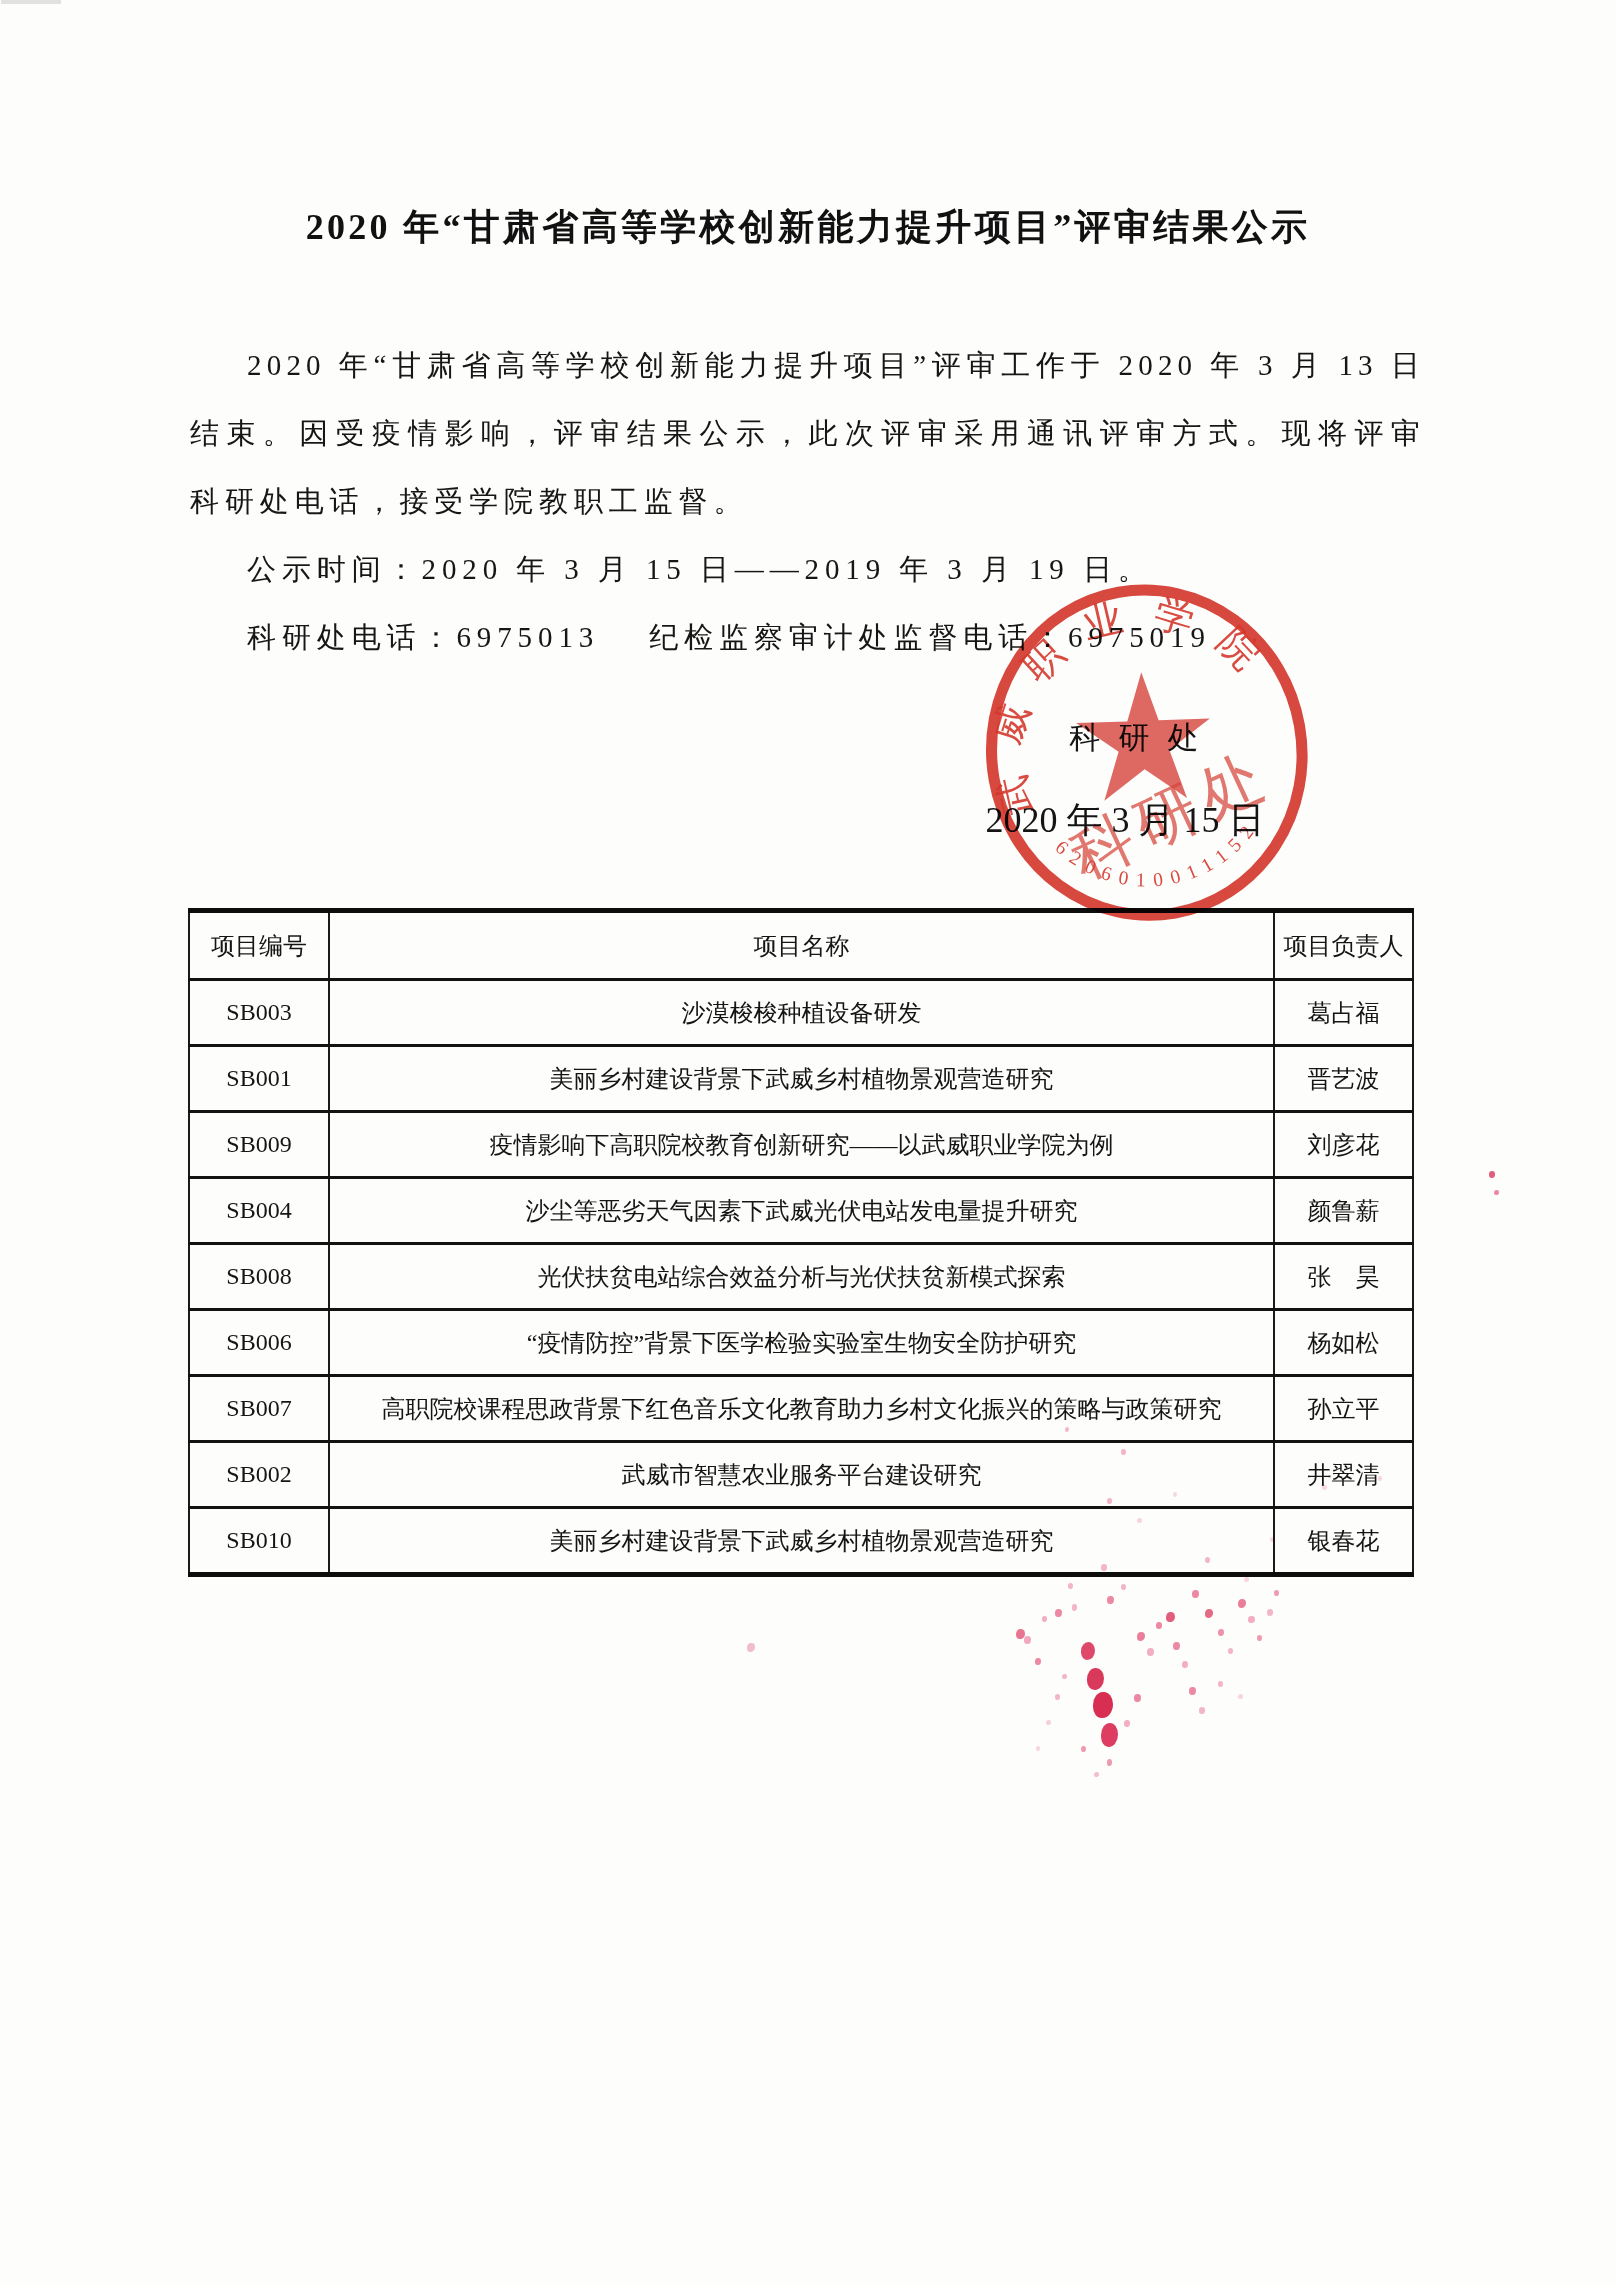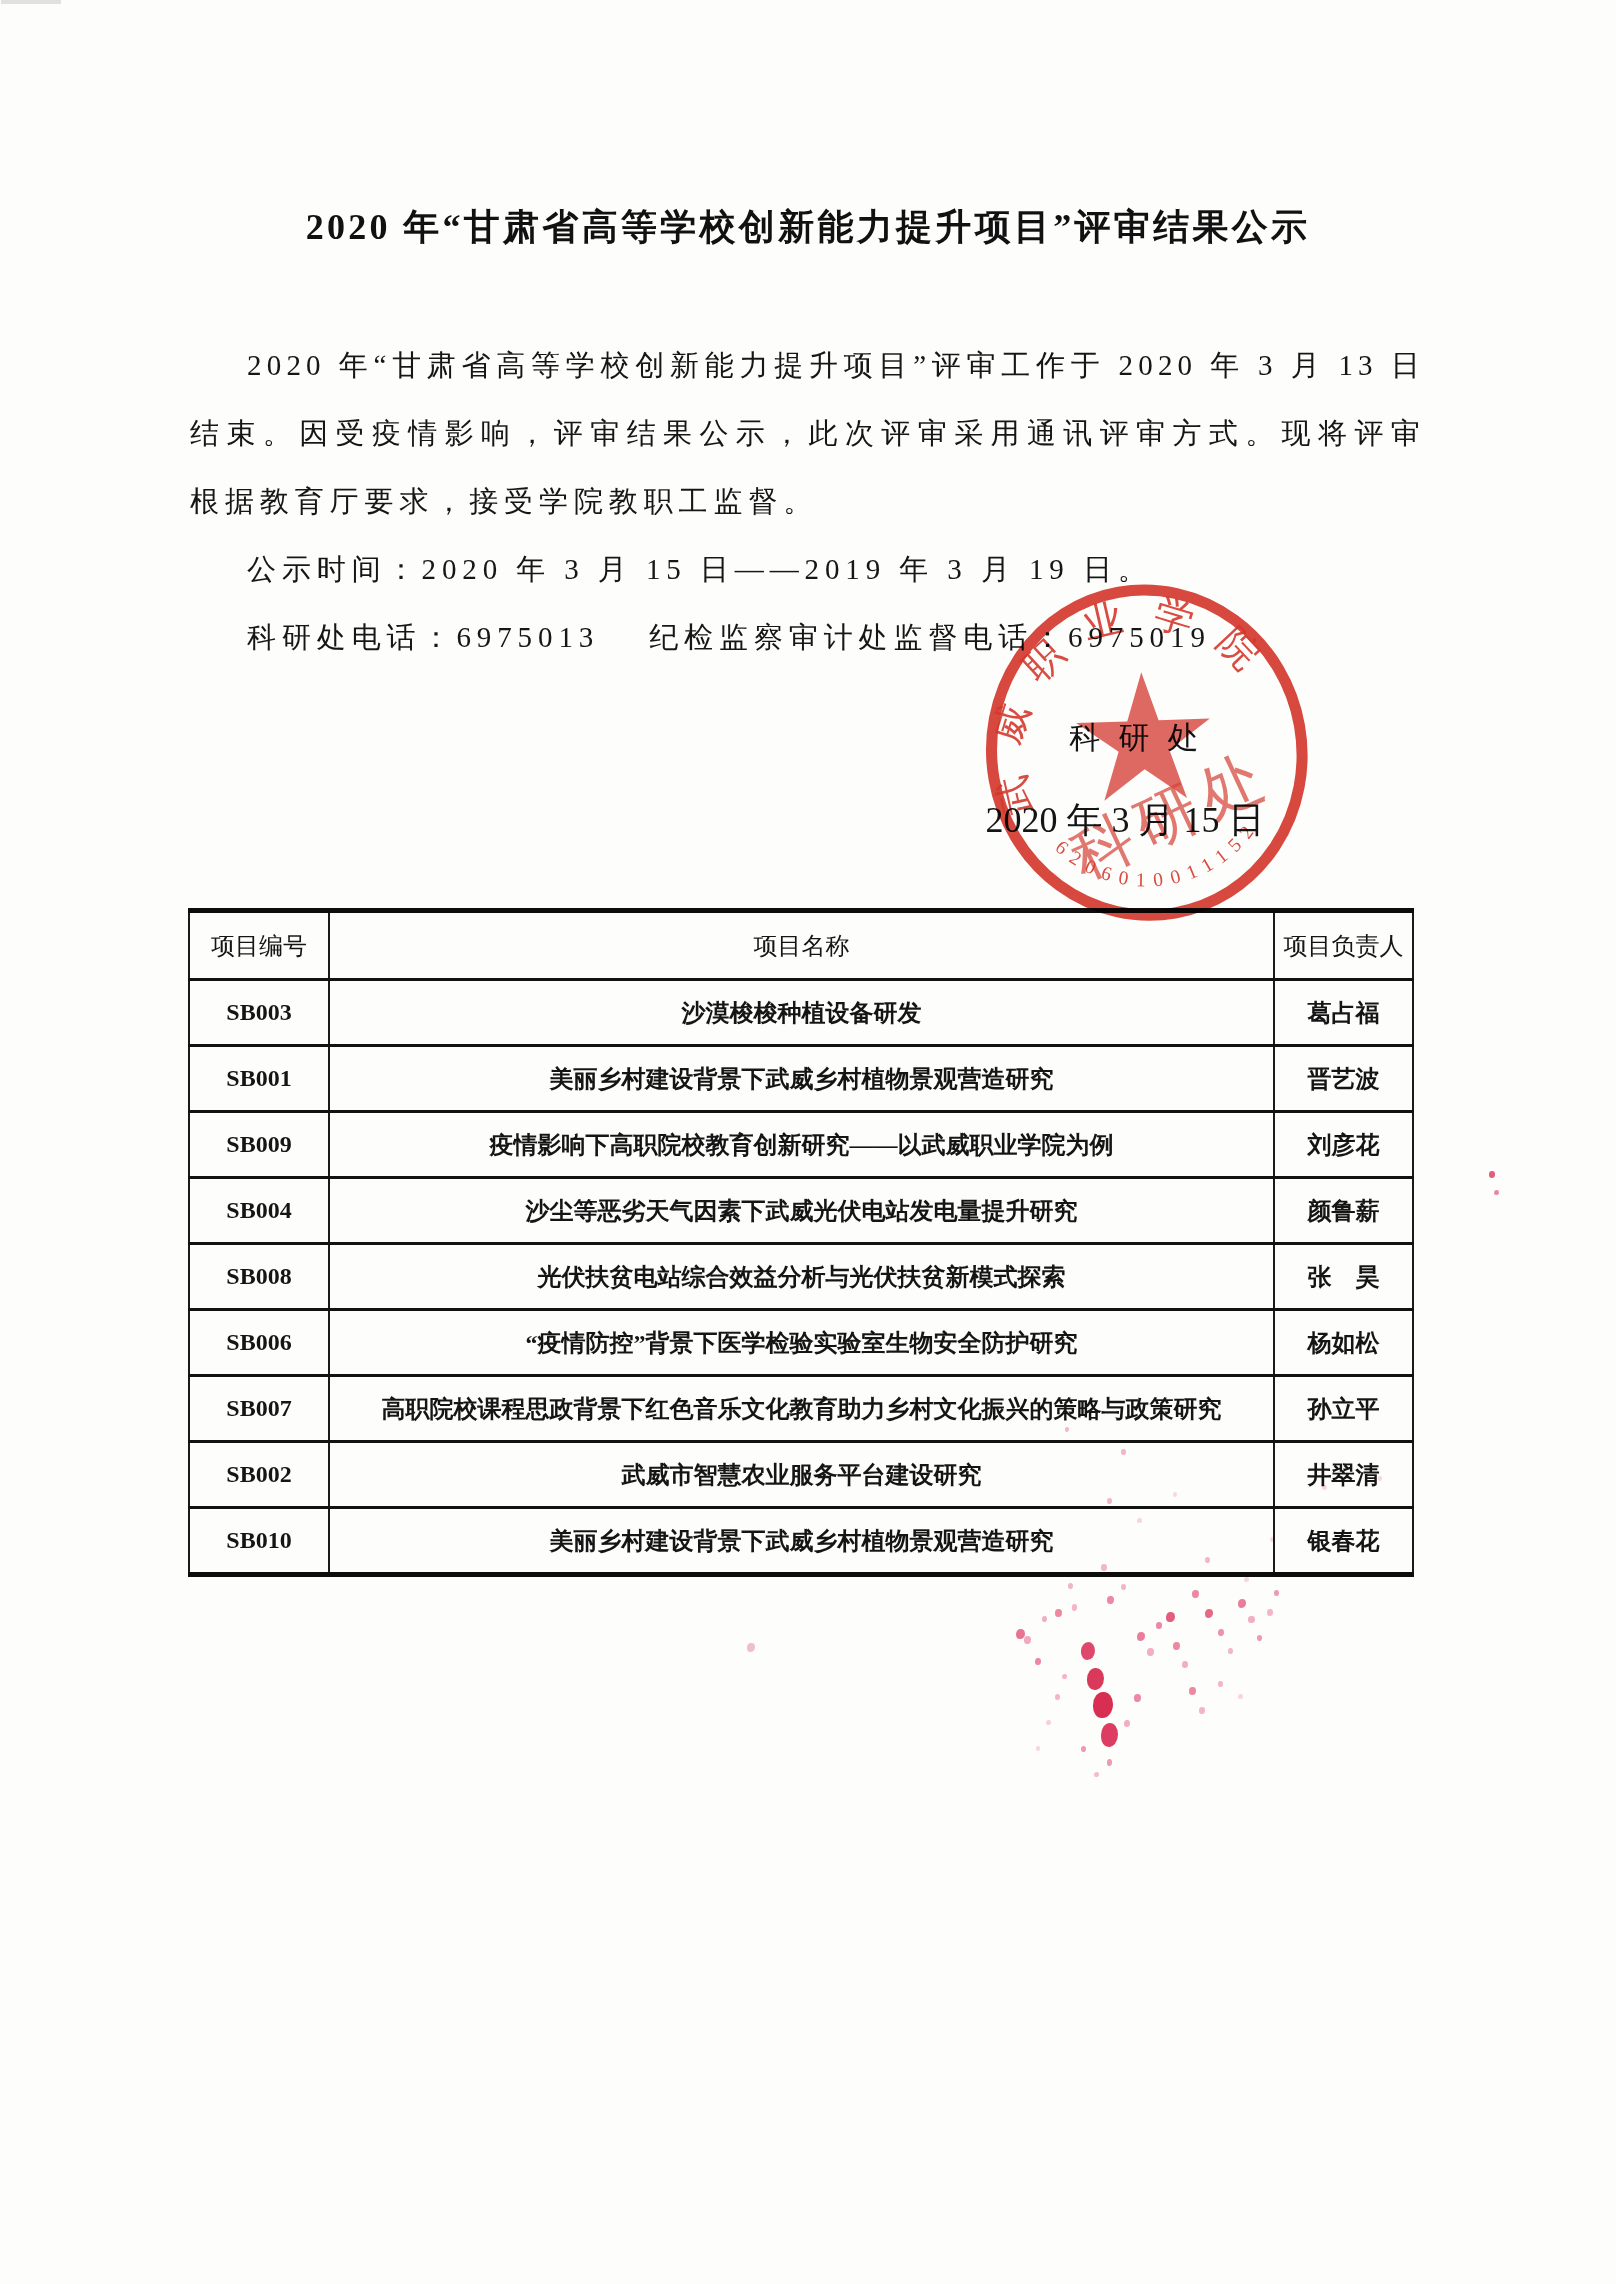--- a/index.html
+++ b/index.html
@@ -39,39 +39,39 @@
     border-collapse:collapse;table-layout:fixed;z-index:1;
     font-size:24px;color:#151515;
   }
   .results-table th,.results-table td{
     border-top:3.3px solid #121212;border-bottom:3.3px solid #121212;
     border-left:2px solid #1a1a1a;border-right:2px solid #1a1a1a;
     text-align:center;vertical-align:middle;padding:0 3.9px;
     font-weight:normal;overflow:hidden;white-space:nowrap;
   }
   .results-table thead th{height:65px;}
-  .results-table tbody td{height:63px;font-weight:bold;}
+  .results-table tbody td{height:63px;}
   .results-table tr>*:first-child{border-left:2px solid #1a1a1a;}
   .results-table{border-top:5.2px solid #0d0d0d;border-bottom:5.9px solid #0d0d0d;padding-left:19px;}
   .ink-layer{position:absolute;inset:0;z-index:4;mix-blend-mode:multiply;}
   .ink-dot{position:absolute;border-radius:52% 48% 55% 45%;}
 </style>
 </head>
 <body>
 
 <div class="page">
 
   <div class="corner-smudge"></div>
 
   <div class="doc-title">2020 年“甘肃省高等学校创新能力提升项目”评审结果公示</div>
 
   <div class="bodytext">
     <div class="line-just line-indent">2020 年“甘肃省高等学校创新能力提升项目”评审工作于 2020 年 3 月 13 日</div>
     <div class="line-just">结束。因受疫情影响，评审结果公示，此次评审采用通讯评审方式。现将评审</div>
-    <div class="line-plain">根据教育厅要求，接受学院教职工监督。</div>
+    <div class="line-plain">科研处电话，接受学院教职工监督。</div>
     <div class="line-plain line-indent">公示时间：2020 年 3 月 15 日——2019 年 3 月 19 日。</div>
     <div class="line-plain line-indent">
       <span>科研处电话：6975013</span><span class="phone-gap"></span><span>纪检监察审计处监督电话：6975019</span>
     </div>
   </div>
 
   <div class="signature-dept">科 研 处</div>
   <div class="signature-date">2020 年 3 月 15 日</div>
 
   <svg class="seal" viewBox="0 0 520 545">

